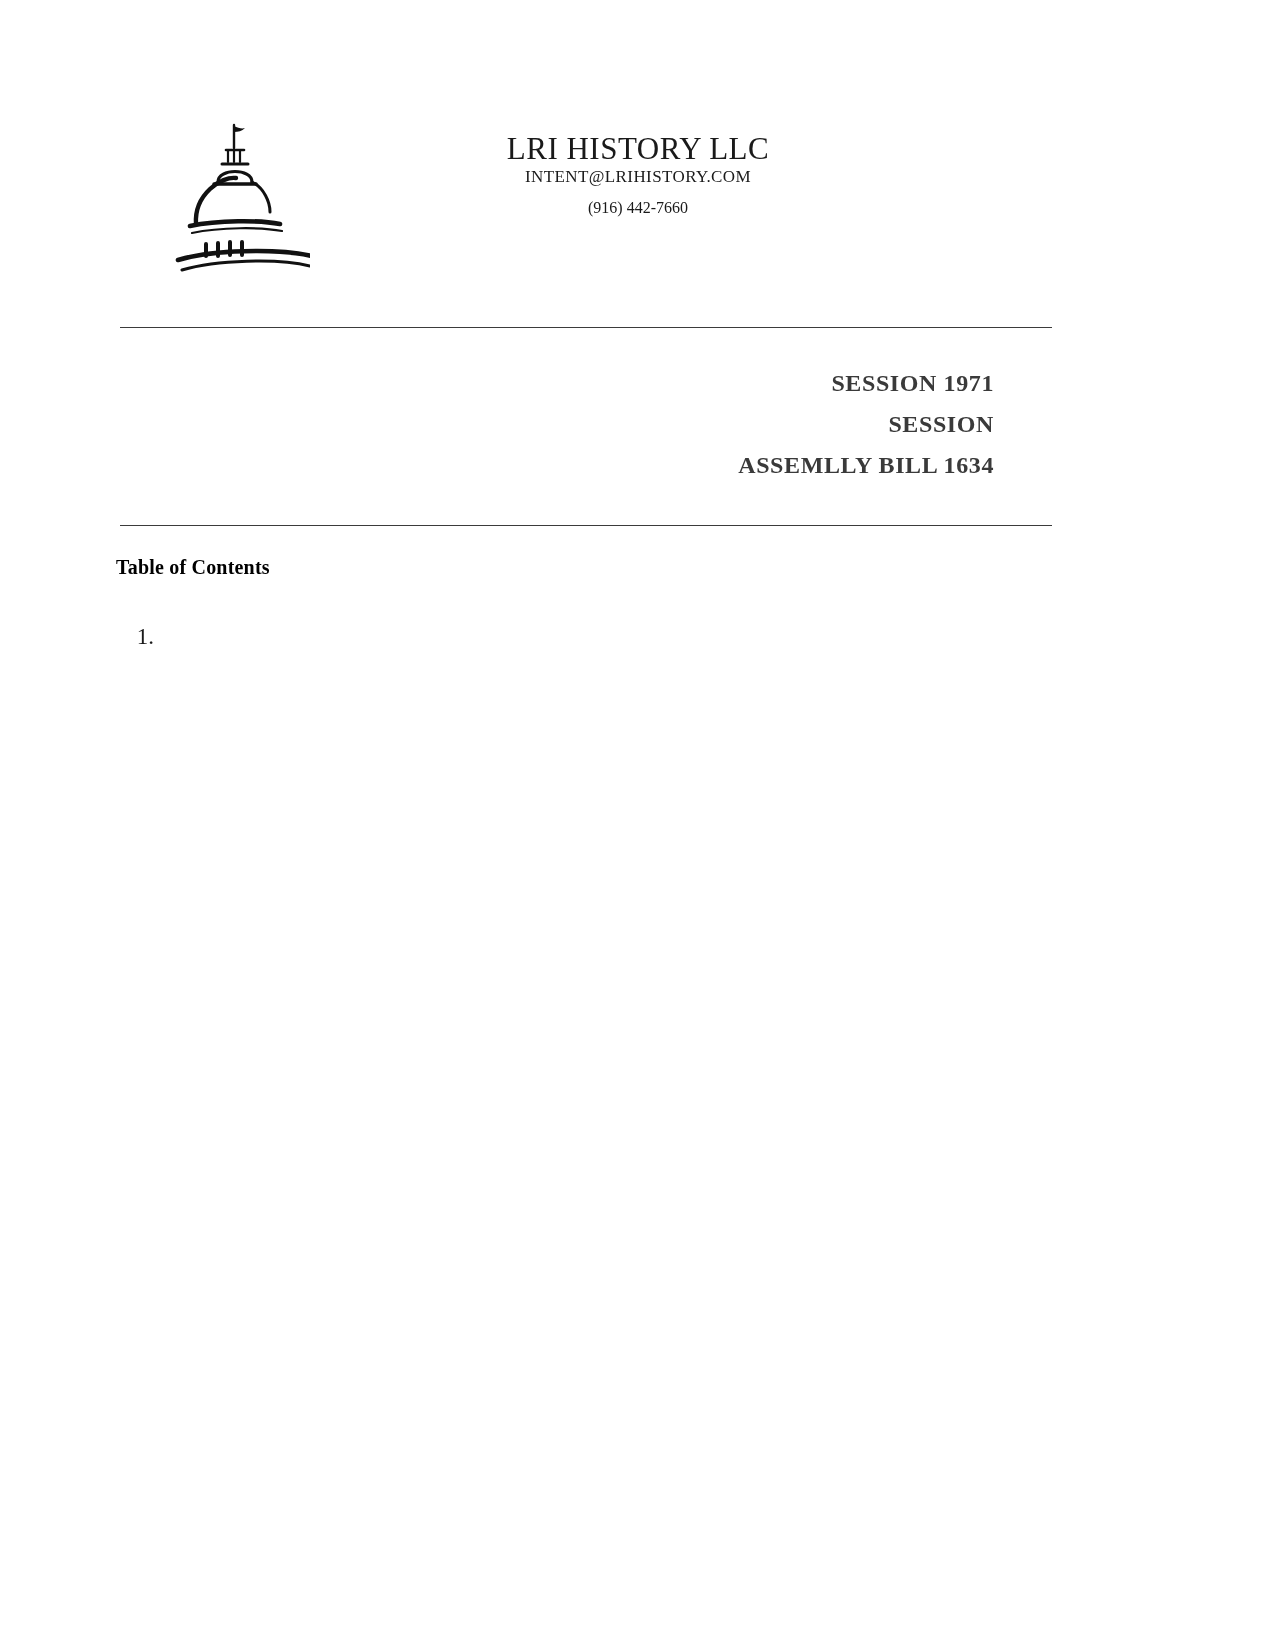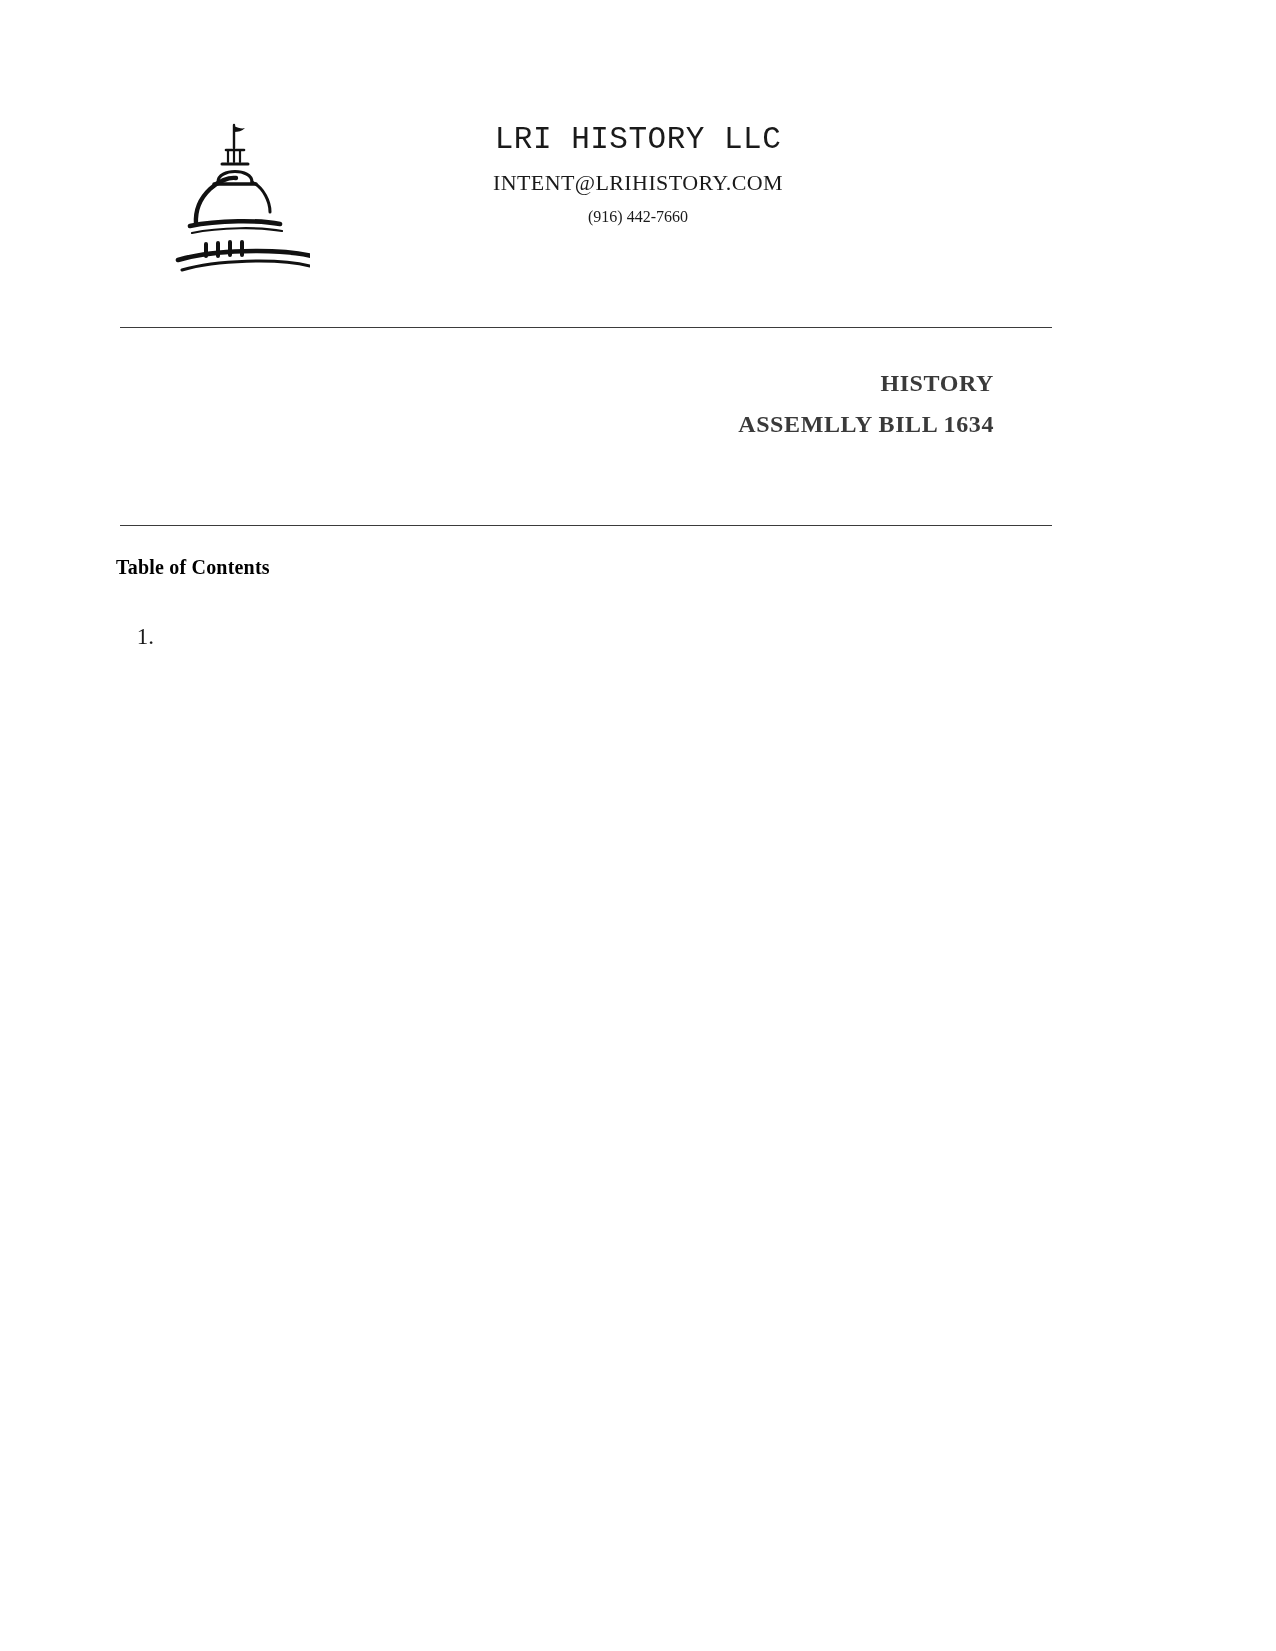--- a/index.html
+++ b/index.html
@@ -45,34 +45,33 @@
     height: 165px;
   }
 
   .org-block {
     flex: 1;
     text-align: center;
     padding-right: 230px;
   }
 
   .org-name {
-    font-family: Liberation Mono, monospace;
+    font-family: Liberation Serif, serif;
     font-size: 31px;
     letter-spacing: 0.5px;
     color: #1a1a1a;
-    margin: 12px 0 0 0;
+    margin: 21px 0 0 0;
     white-space: nowrap;
   }
 
   .org-line {
     font-family: "Liberation Serif", serif;
-    font-size: 22px;
+    font-size: 17px;
     letter-spacing: 0.4px;
     color: #1a1a1a;
-    margin-top: 13px;
   }
 
   .org-phone {
     font-family: "Liberation Serif", serif;
     font-size: 16px;
     color: #1a1a1a;
     margin-top: 12px;
   }
 
   
@@ -174,21 +173,22 @@
       <div class="org-name">LRI HISTORY LLC</div>
       <div class="org-line">INTENT@LRIHISTORY.COM</div>
       <div class="org-phone">(916) 442-7660</div>
     </div>
 
   </div>
 
   <div class="rule rule-top"></div>
 
   <div class="session-block">
-    <div>HISTORY</div>
+    <div>SESSION  1971</div>
+    <div>SESSION</div>
     <div>ASSEMLLY BILL 1634</div>
   </div>
 
   <div class="rule rule-bottom"></div>
 
   <div class="toc-title">Table of Contents</div>
 
   <ul class="toc-list">
     <li class="toc-item">
       <span class="toc-num">1.</span>

